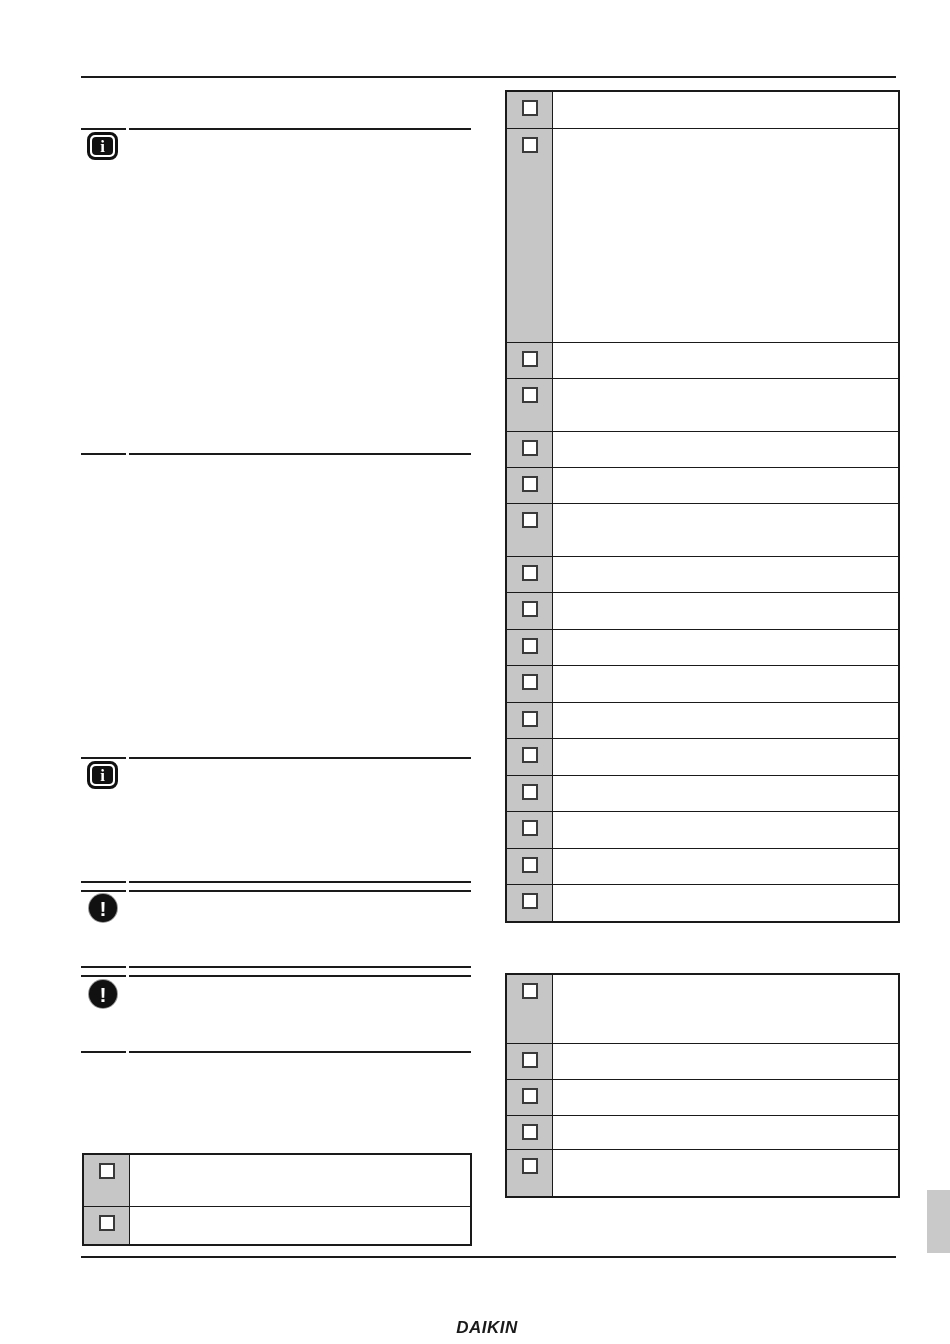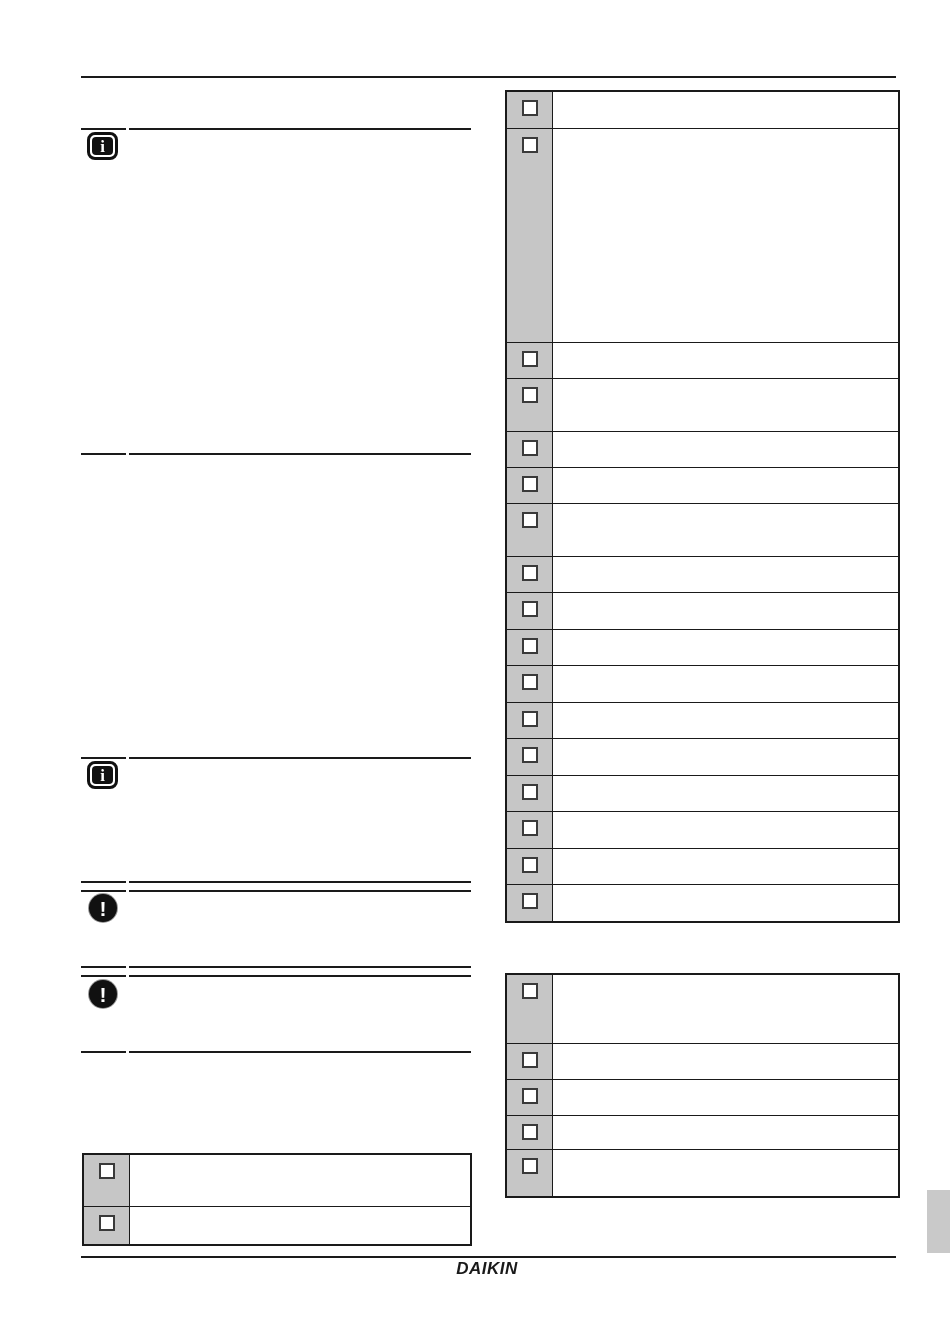--- a/index.html
+++ b/index.html
@@ -264,15 +264,15 @@
       <div class="cb-cell">
         <span class="checkbox"></span>
       </div>
       <div class="row-content"></div>
     </div>
     </div>
 
   <div class="side-tab" style="left:927px; top:1190px; width:23px; height:63px;"></div>
 
   <div class="rule rule-full" style="top:1256px;"></div>
-  <div class="brand-logo" style="left:387px; top:1259px; width:200px;">DAIKIN</div>
+  <div class="brand-logo" style="left:387px; top:1318px; width:200px;">DAIKIN</div>
 
 </div>
 
 </body></html>

